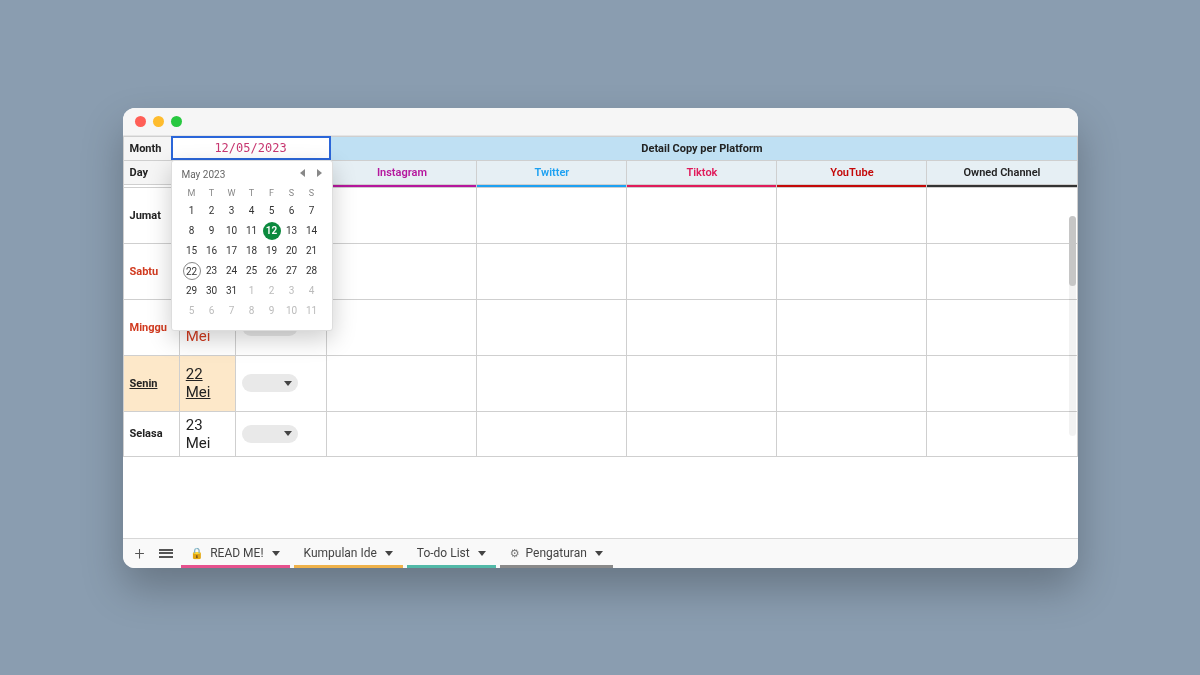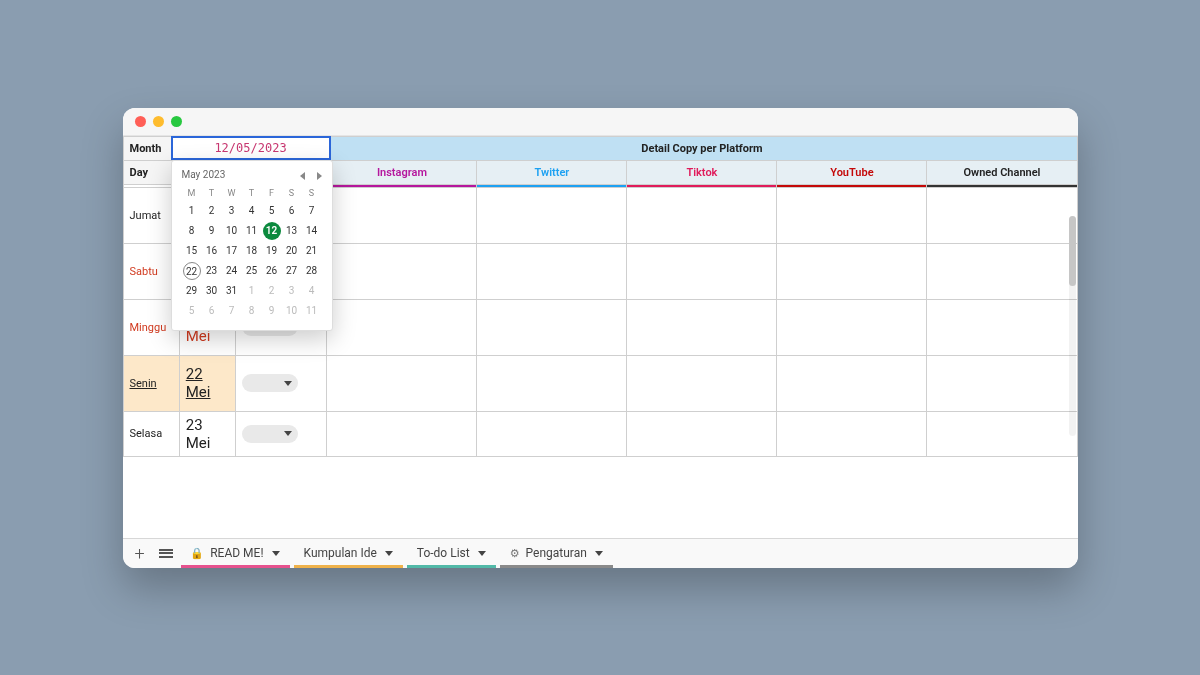--- a/index.html
+++ b/index.html
@@ -68,21 +68,21 @@
   .hdr-light { background: #e6eff4; text-align: center; font-weight: 600; }
   .hdr-left { text-align: left; font-weight: 700; background: #f5f5f5; }
   .month-cell { background: #f5f5f5; font-weight: 700; text-align: left; }
   .plat-ig { color: #b5179e; }
   .plat-tw { color: #1da1f2; margin-top: 8px; }
   .plat-tk { color: #e01b5b; }
   .plat-yt { color: #c40808; }
 
   
   tr.body td { height: 56px; vertical-align: middle; }
-  .day-lbl { font-weight: 400; font-size: 11px; }
+  .day-lbl { font-weight: 700; font-size: 11px; }
   .weekend { color: #d13a1f; }
   .date-lbl { font-size: 15px; }
   tr.highlight td.left { background: #fde8c9; }
   tr.highlight .day-lbl .u, tr.highlight .date-lbl .u { text-decoration: underline; }
 
   .dropdown {
     display:inline-flex; align-items:center; justify-content:flex-end;
     width:56px; height:18px; background:#e9e9e9; border-radius:9px;
     padding-right:6px;
   }
@@ -102,21 +102,21 @@
   
   .datepicker {
     position:absolute; top:24px; left:48px;
     width:162px; background:#fff;
     border:1px solid #ddd; border-radius:3px;
     box-shadow: 0 8px 24px rgba(0,0,0,0.2);
     padding:8px 10px 10px;
     font-size:10px;
     z-index:10;
   }
-  .dp-head { display:flex; align-items:flex-end; justify-content:space-between; color:#666; margin-bottom:6px;}
+  .dp-head { display:flex; align-items:flex-start; justify-content:space-between; color:#666; margin-bottom:6px;}
   .dp-nav { display:flex; gap:12px; }
   .chev { width:0;height:0;border-top:4px solid transparent;border-bottom:4px solid transparent; cursor:pointer;}
   .chev.l { border-right:5px solid #888; }
   .chev.r { border-left:5px solid #888; }
   .dp-grid { display:grid; grid-template-columns: repeat(7, 1fr); gap:2px 0; text-align:center; }
   .dp-grid .dow { color:#888; font-size:9px; padding:2px 0;}
   .dp-grid .dnum { font-size:10px; padding:2px 0; color:#333; border-radius:50%; width:18px; height:18px; line-height:14px; margin:0 auto; cursor:pointer;}
   .dp-grid .dim { color:#bbb; }
   .dp-grid .sel { background:#0c8a3e; color:#fff; font-weight:600;}
   .dp-grid .today { border:1px solid #888; }

